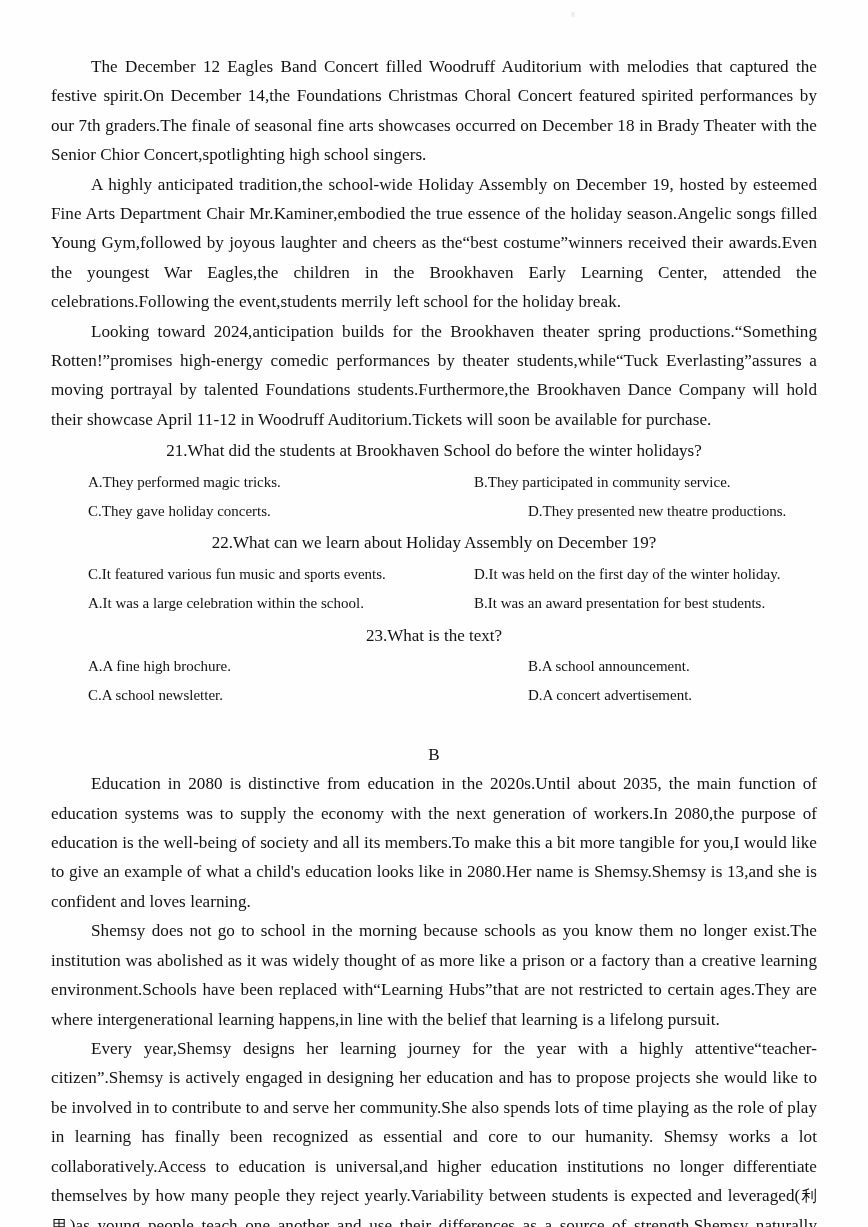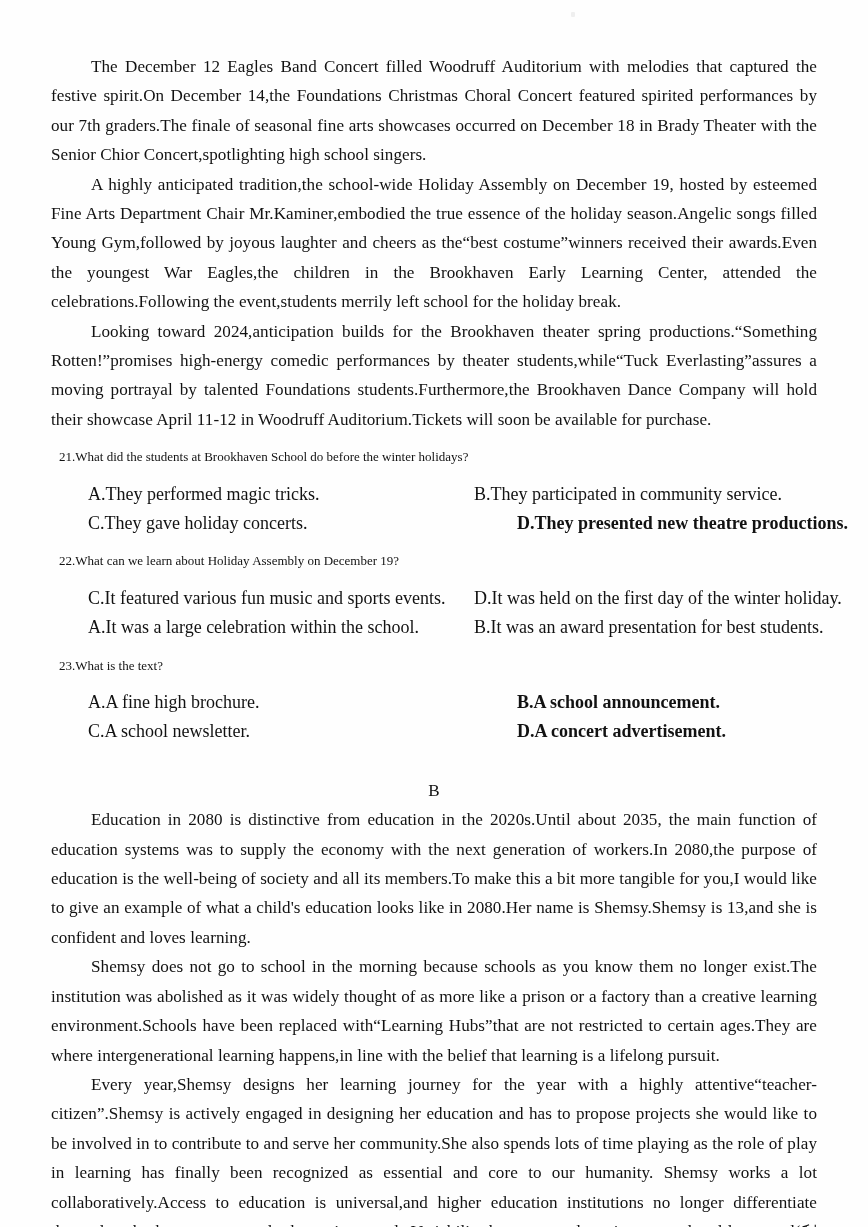--- a/index.html
+++ b/index.html
@@ -35,46 +35,46 @@
     line-height: 29.4px;
     text-align: justify;
     text-justify: inter-word;
     text-indent: 40px;
     letter-spacing: 0.05px;
     -webkit-hyphens: none;
     hyphens: none;
   }
   
   .q-stem {
-    font-size: 13px;
+    font-size: 17px;
     line-height: 29.4px;
-    text-align: left;
-    margin: 8px;
+    text-align: center;
+    margin: 2px;
     white-space: nowrap;
   }
   
   .opt-row {
     position: relative;
     height: 29.4px;
-    font-size: 18px;
+    font-size: 15px;
     line-height: 29.4px;
   }
   .opt-left {
     position: absolute;
     left: 37px;
     top: 0;
     white-space: nowrap;
   }
   .opt-right {
     position: absolute;
     top: 0;
     white-space: nowrap;
   }
   .opt-right.col-b { left: 423px; }
-  .opt-right.col-d { left: 466px; font-weight: bold; }
+  .opt-right.col-d { left: 477px; }
   .section-label {
     font-size: 17.1px;
     line-height: 29.4px;
     text-align: center;
     margin: 0;
     width: 766px;
   }
   .spacer-lg { height: 29px; }
   .cjk {
     font-family: "DejaVu Sans", "Liberation Sans", sans-serif;

